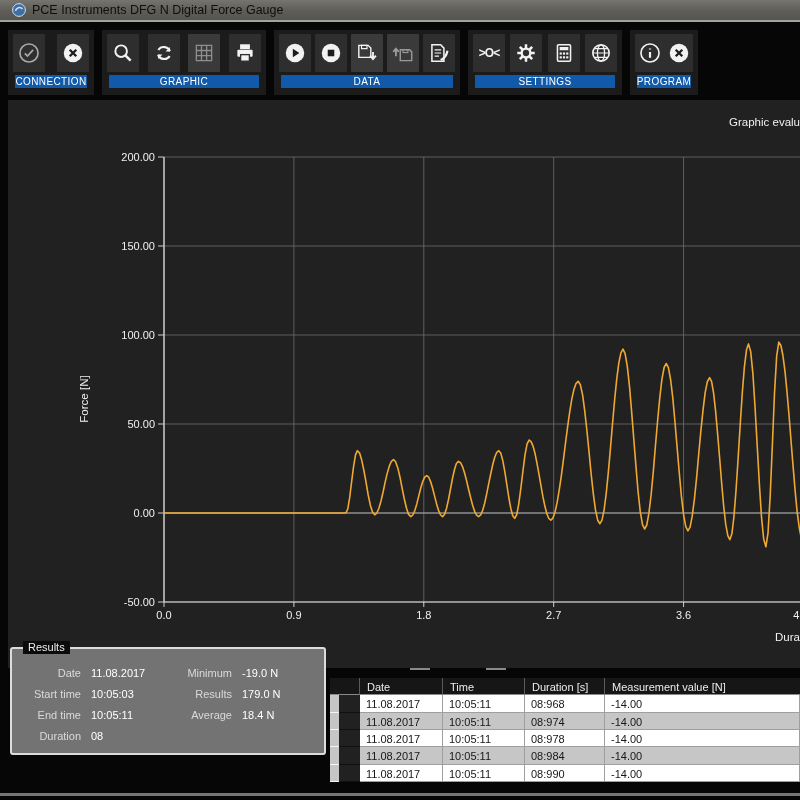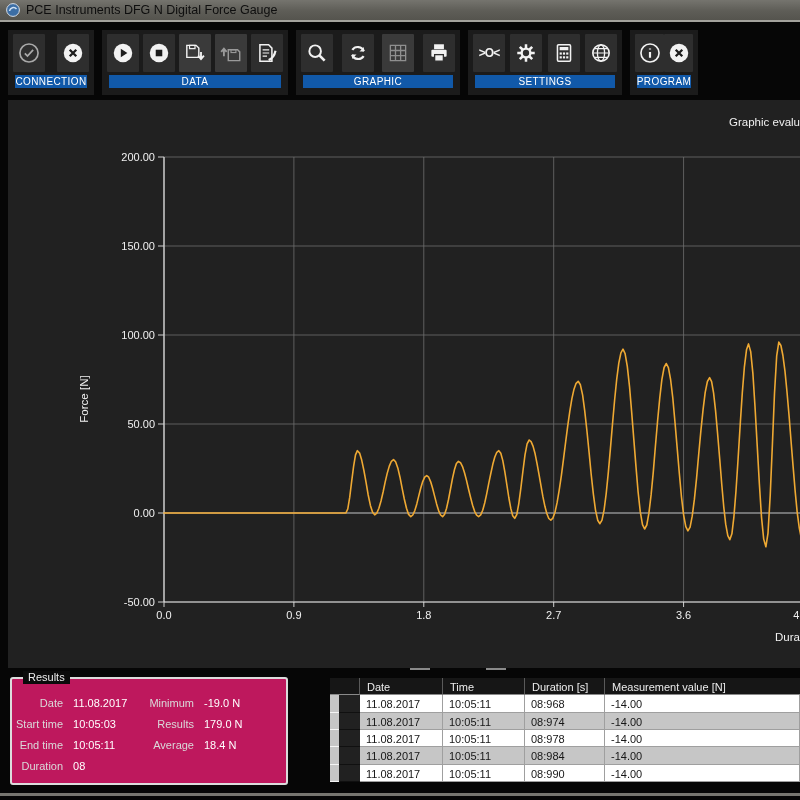--- a/index.html
+++ b/index.html
@@ -2,21 +2,21 @@
 <html><head>
 <meta charset="utf-8">
 <style>
   html,body{margin:0;padding:0}
   body{position:relative;width:800px;height:800px;overflow:hidden;background:#060606;
        font-family:"Liberation Sans",sans-serif;-webkit-font-smoothing:antialiased}
 
   
   .titlebar{position:absolute;left:0;top:0;width:800px;height:22px;box-sizing:border-box;
     background:linear-gradient(180deg,#75746e 0%,#5e5d57 55%,#55544e 100%);
-    border-bottom:2px solid #a3a29c;display:flex;align-items:center;padding-left:6px}
+    border-bottom:2px solid #a3a29c;display:flex;align-items:center;padding-left:12px}
   .titlebar .app-icon{width:14px;height:14px;margin-right:6px;flex:0 0 auto}
   .titlebar .title-text{font-size:12.5px;color:#0e0e0e}
 
   
   .toolbar{position:absolute;left:8px;top:30px;display:flex;gap:8px}
   .tb-group{box-sizing:border-box;background:#1b1b1b;padding:4px 5px 3px;display:flex;flex-direction:column}
   .tb-btns{display:flex;justify-content:space-between;align-items:center;flex:1}
   .tb-btn{width:32px;height:38px;background:#2e2e2e;border-radius:1px;display:flex;
           align-items:center;justify-content:center;cursor:pointer}
   .tb-btn.lite{background:#3a3a3a}
@@ -30,22 +30,22 @@
   .chart-title{position:absolute;top:16px;right:0;color:#f0f0f0;font-size:11.5px;white-space:nowrap}
   .x-axis-label{position:absolute;top:531px;right:0;color:#f0f0f0;font-size:11.5px;white-space:nowrap}
   .y-axis-label{position:absolute;left:44px;top:293px;width:64px;text-align:center;color:#f0f0f0;
                 font-size:11.5px;transform:rotate(-90deg)}
 
   
   .split-dash{position:absolute;top:668px;width:20px;height:2px;background:#8a8a8a}
   .win-bottom{position:absolute;left:0;top:793px;width:800px;height:3px;background:#76756f}
 
   
-  .results{position:absolute;left:10px;top:677px;width:278px;height:108px;box-sizing:border-box;
-           background:#be185d;border:2px solid #dcdcdc;border-radius:3px}
+  .results{position:absolute;left:10px;top:647px;width:316px;height:108px;box-sizing:border-box;
+           background:#737373;border:2px solid #dcdcdc;border-radius:3px}
   .results-caption{position:absolute;top:-8px;left:11px;background:#0b0b0b;padding:0 5px;
                    color:#ececec;font-size:11px;line-height:13px}
   .results-cols{display:flex;padding:13px 6px 0 4px}
   .results-col{flex:1;display:flex;flex-direction:column}
   .res-row{display:flex;height:21px;align-items:center;font-size:11px}
   .res-label{flex:1;text-align:right;color:#dadada;padding-right:10px;white-space:nowrap}
   .res-value{width:76px;color:#ffffff;white-space:nowrap}
 
   
   .dtable{position:absolute;left:330px;top:678px;width:470px;height:104px;display:grid;
@@ -87,59 +87,20 @@
       <div class="tb-btn">
         <svg class="icon" width="24" height="24" viewBox="0 0 22 22">
           <circle cx="11" cy="11" r="8.5" fill="#f2f2f2"></circle>
           <path d="M8 8 L14 14 M14 8 L8 14" stroke="#1c1c1c" stroke-width="2.1"></path>
         </svg>
       </div>
     </div>
     <div class="tb-label">CONNECTION</div>
   </div>
 
-  <div class="tb-group" style="width:186px">
-    <div class="tb-btns">
-      <div class="tb-btn">
-        <svg class="icon" width="24" height="24" viewBox="0 0 22 22">
-          <circle cx="11" cy="11" r="8.5" fill="#f2f2f2"></circle>
-          <path d="M9 7.2 L15 11 L9 14.8 Z" fill="#1c1c1c"></path>
-        </svg>
-      </div>
-      <div class="tb-btn">
-        <svg class="icon" width="24" height="24" viewBox="0 0 22 22">
-          <circle cx="11" cy="11" r="8.5" fill="#f2f2f2"></circle>
-          <rect x="8" y="8" width="6" height="6" fill="#1c1c1c"></rect>
-        </svg>
-      </div>
-      <div class="tb-btn lite">
-        <svg class="icon" width="24" height="24" viewBox="0 0 22 22">
-          <path d="M3.5 4 h8.5 l2.5 2.5 V15 H3.5 Z" fill="none" stroke="#f2f2f2" stroke-width="1.3"></path>
-          <rect x="6" y="4" width="5" height="3" fill="none" stroke="#f2f2f2" stroke-width="1.1"></rect>
-          <path d="M16.5 10 v6 M13.8 13.4 L16.5 16.5 L19.2 13.4" fill="none" stroke="#f2f2f2" stroke-width="1.7"></path>
-        </svg>
-      </div>
-      <div class="tb-btn lite">
-        <svg class="icon" width="24" height="24" viewBox="0 0 22 22">
-          <path d="M8.5 8 h8.5 l2 2 V18 H8.5 Z" fill="none" stroke="#9a9a9a" stroke-width="1.3"></path>
-          <rect x="11" y="8" width="4.5" height="2.6" fill="none" stroke="#9a9a9a" stroke-width="1"></rect>
-          <path d="M4.5 14 v-6.5 M2 10 L4.5 7 L7 10" fill="none" stroke="#9a9a9a" stroke-width="1.7"></path>
-        </svg>
-      </div>
-      <div class="tb-btn">
-        <svg class="icon" width="24" height="24" viewBox="0 0 22 22">
-          <path d="M4.5 3.5 h8 l3 3 V18.5 h-11 Z" fill="none" stroke="#f2f2f2" stroke-width="1.4"></path>
-          <path d="M7 8.2 h6 M7 11 h6 M7 13.8 h4" stroke="#f2f2f2" stroke-width="1.1"></path>
-          <path d="M12.5 17.5 q5 -2 6.3 -8.5" fill="none" stroke="#f2f2f2" stroke-width="2"></path>
-        </svg>
-      </div>
-    </div>
-    <div class="tb-label">DATA</div>
-  </div>
-
   <div class="tb-group" style="width:164px">
     <div class="tb-btns">
       <div class="tb-btn">
         <svg class="icon" width="24" height="24" viewBox="0 0 22 22">
           <circle cx="9.3" cy="9.3" r="5.3" fill="none" stroke="#f2f2f2" stroke-width="1.8"></circle>
           <path d="M13.4 13.4 L18 18" stroke="#f2f2f2" stroke-width="2.4"></path>
         </svg>
       </div>
       <div class="tb-btn">
         <svg class="icon" width="24" height="24" viewBox="0 0 22 22">
@@ -156,20 +117,59 @@
       </div>
       <div class="tb-btn">
         <svg class="icon" width="24" height="24" viewBox="0 0 22 22">
           <rect x="6.5" y="3" width="9" height="4.5" fill="#f2f2f2"></rect>
           <rect x="4" y="8" width="14" height="6.5" rx="1" fill="#f2f2f2"></rect>
           <rect x="7" y="12.5" width="8" height="6" fill="#f2f2f2" stroke="#2e2e2e" stroke-width="1.2"></rect>
         </svg>
       </div>
     </div>
     <div class="tb-label">GRAPHIC</div>
+  </div>
+
+  <div class="tb-group" style="width:186px">
+    <div class="tb-btns">
+      <div class="tb-btn">
+        <svg class="icon" width="24" height="24" viewBox="0 0 22 22">
+          <circle cx="11" cy="11" r="8.5" fill="#f2f2f2"></circle>
+          <path d="M9 7.2 L15 11 L9 14.8 Z" fill="#1c1c1c"></path>
+        </svg>
+      </div>
+      <div class="tb-btn">
+        <svg class="icon" width="24" height="24" viewBox="0 0 22 22">
+          <circle cx="11" cy="11" r="8.5" fill="#f2f2f2"></circle>
+          <rect x="8" y="8" width="6" height="6" fill="#1c1c1c"></rect>
+        </svg>
+      </div>
+      <div class="tb-btn lite">
+        <svg class="icon" width="24" height="24" viewBox="0 0 22 22">
+          <path d="M3.5 4 h8.5 l2.5 2.5 V15 H3.5 Z" fill="none" stroke="#f2f2f2" stroke-width="1.3"></path>
+          <rect x="6" y="4" width="5" height="3" fill="none" stroke="#f2f2f2" stroke-width="1.1"></rect>
+          <path d="M16.5 10 v6 M13.8 13.4 L16.5 16.5 L19.2 13.4" fill="none" stroke="#f2f2f2" stroke-width="1.7"></path>
+        </svg>
+      </div>
+      <div class="tb-btn lite">
+        <svg class="icon" width="24" height="24" viewBox="0 0 22 22">
+          <path d="M8.5 8 h8.5 l2 2 V18 H8.5 Z" fill="none" stroke="#9a9a9a" stroke-width="1.3"></path>
+          <rect x="11" y="8" width="4.5" height="2.6" fill="none" stroke="#9a9a9a" stroke-width="1"></rect>
+          <path d="M4.5 14 v-6.5 M2 10 L4.5 7 L7 10" fill="none" stroke="#9a9a9a" stroke-width="1.7"></path>
+        </svg>
+      </div>
+      <div class="tb-btn">
+        <svg class="icon" width="24" height="24" viewBox="0 0 22 22">
+          <path d="M4.5 3.5 h8 l3 3 V18.5 h-11 Z" fill="none" stroke="#f2f2f2" stroke-width="1.4"></path>
+          <path d="M7 8.2 h6 M7 11 h6 M7 13.8 h4" stroke="#f2f2f2" stroke-width="1.1"></path>
+          <path d="M12.5 17.5 q5 -2 6.3 -8.5" fill="none" stroke="#f2f2f2" stroke-width="2"></path>
+        </svg>
+      </div>
+    </div>
+    <div class="tb-label">DATA</div>
   </div>
 
   <div class="tb-group" style="width:154px">
     <div class="tb-btns">
       <div class="tb-btn">
         <span class="conn-glyph">&gt;O&lt;</span>
       </div>
       <div class="tb-btn">
         <svg class="icon" width="24" height="24" viewBox="0 0 22 22">
           <path d="M11 3 V6.5 M11 15.5 V19 M3 11 H6.5 M15.5 11 H19 M5.3 5.3 L7.8 7.8 M14.2 14.2 L16.7 16.7 M16.7 5.3 L14.2 7.8 M7.8 14.2 L5.3 16.7" stroke="#f2f2f2" stroke-width="2.3"></path>

